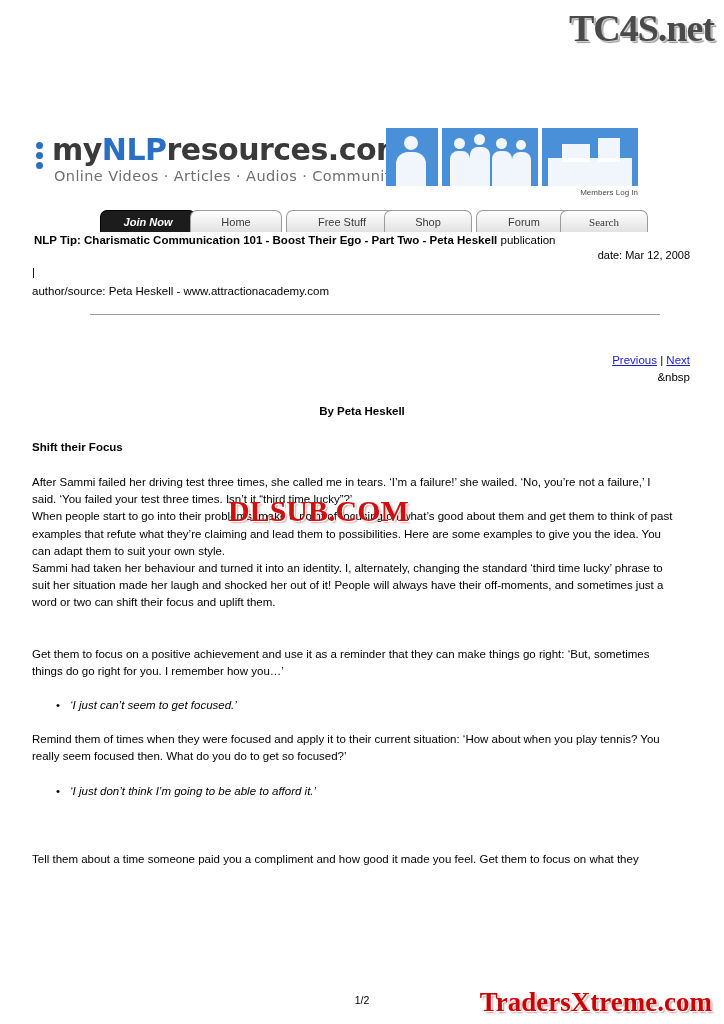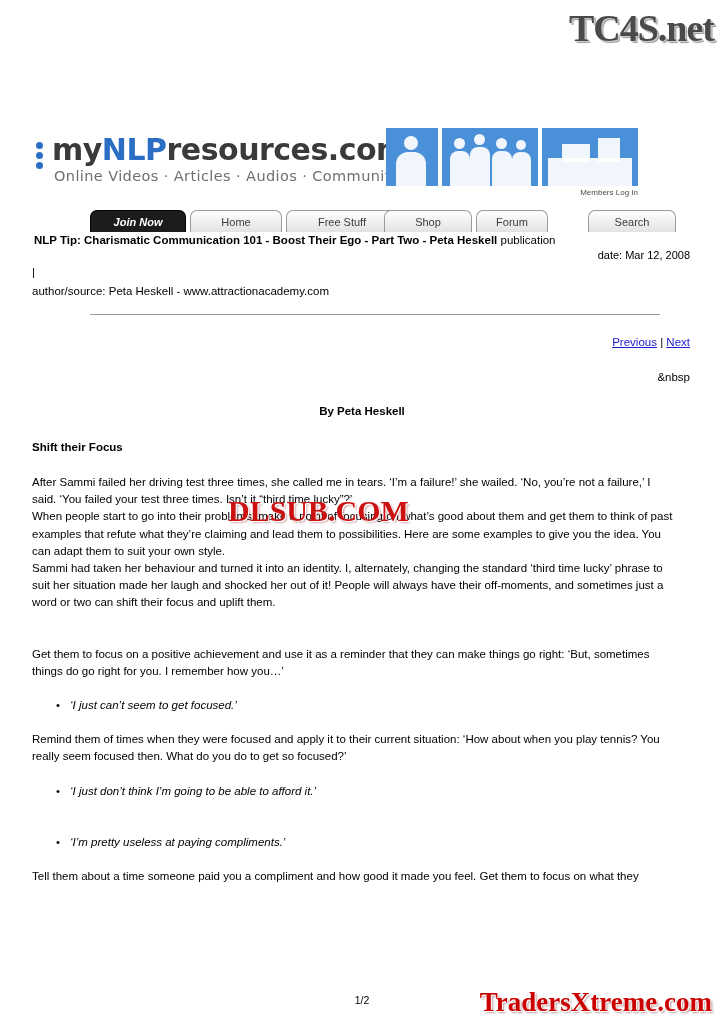--- a/index.html
+++ b/index.html
@@ -137,26 +137,26 @@
     border-radius: 7px 7px 0 0;
     box-sizing: border-box;
   }
   .tab.join {
     background: #1c1c1c;
     color: #ffffff;
     font-weight: bold;
     font-style: italic;
     border-color: #000000;
   }
-  .tab.t0 { left: 34px;  width: 96px; }
+  .tab.t0 { left: 44px;  width: 96px; }
   .tab.t1 { left: 134px; width: 92px; }
   .tab.t2 { left: 230px; width: 112px; }
   .tab.t3 { left: 328px; width: 88px; }
-  .tab.t4 { left: 420px; width: 72px; }
-  .tab.t5 { left: 532px; width: 88px; }
+  .tab.t4 { left: 420px; width: 96px; }
+  .tab.t5 { left: 504px; width: 88px; font-family: Liberation Serif, serif; }
   .nav-rule {
     position: absolute;
     left: 34px;
     top: 104px;
     width: 570px;
     border-top: 1px solid #9b9b9b;
   }
 
   
   .title-line {
@@ -189,21 +189,21 @@
   .author-line {
     position: absolute;
     top: 285px;
     left: 32px;
     font-size: 11.5px;
   }
 
   
   .prevnext {
     position: absolute;
-    top: 336px;
+    top: 354px;
     right: 34px;
     font-size: 11.5px;
   }
   .prevnext a {
     color: #1a1ad0;
     text-decoration: underline;
   }
   .nbsp-line {
     position: absolute;
     top: 371px;
@@ -367,21 +367,20 @@
   <div class="gap"></div>
   <div class="bullet">‘I just can’t seem to get focused.’</div>
   <div class="gap"></div>
   <div class="para">Remind them of times when they were focused and apply it to their current situation: ‘How about when you play tennis? You really seem focused then. What do you do to get so focused?’</div>
 
   <div class="gap"></div>
   <div class="bullet">‘I just don’t think I’m going to be able to afford it.’</div>
   <div class="gap"></div>
 
   <div class="gap"></div>
-  <div class="bullet">‘I’m pretty useless at paying compliments.’</div>
   <div class="gap"></div>
   <div class="para">Tell them about a time someone paid you a compliment and how good it made you feel. Get them to focus on what they</div>
 </div>
 
 <div class="dlsub">DLSUB.COM</div>
 
 <div class="page-num">1/2</div>
 <div class="traders">TradersXtreme.com</div>
 
 </body></html>

